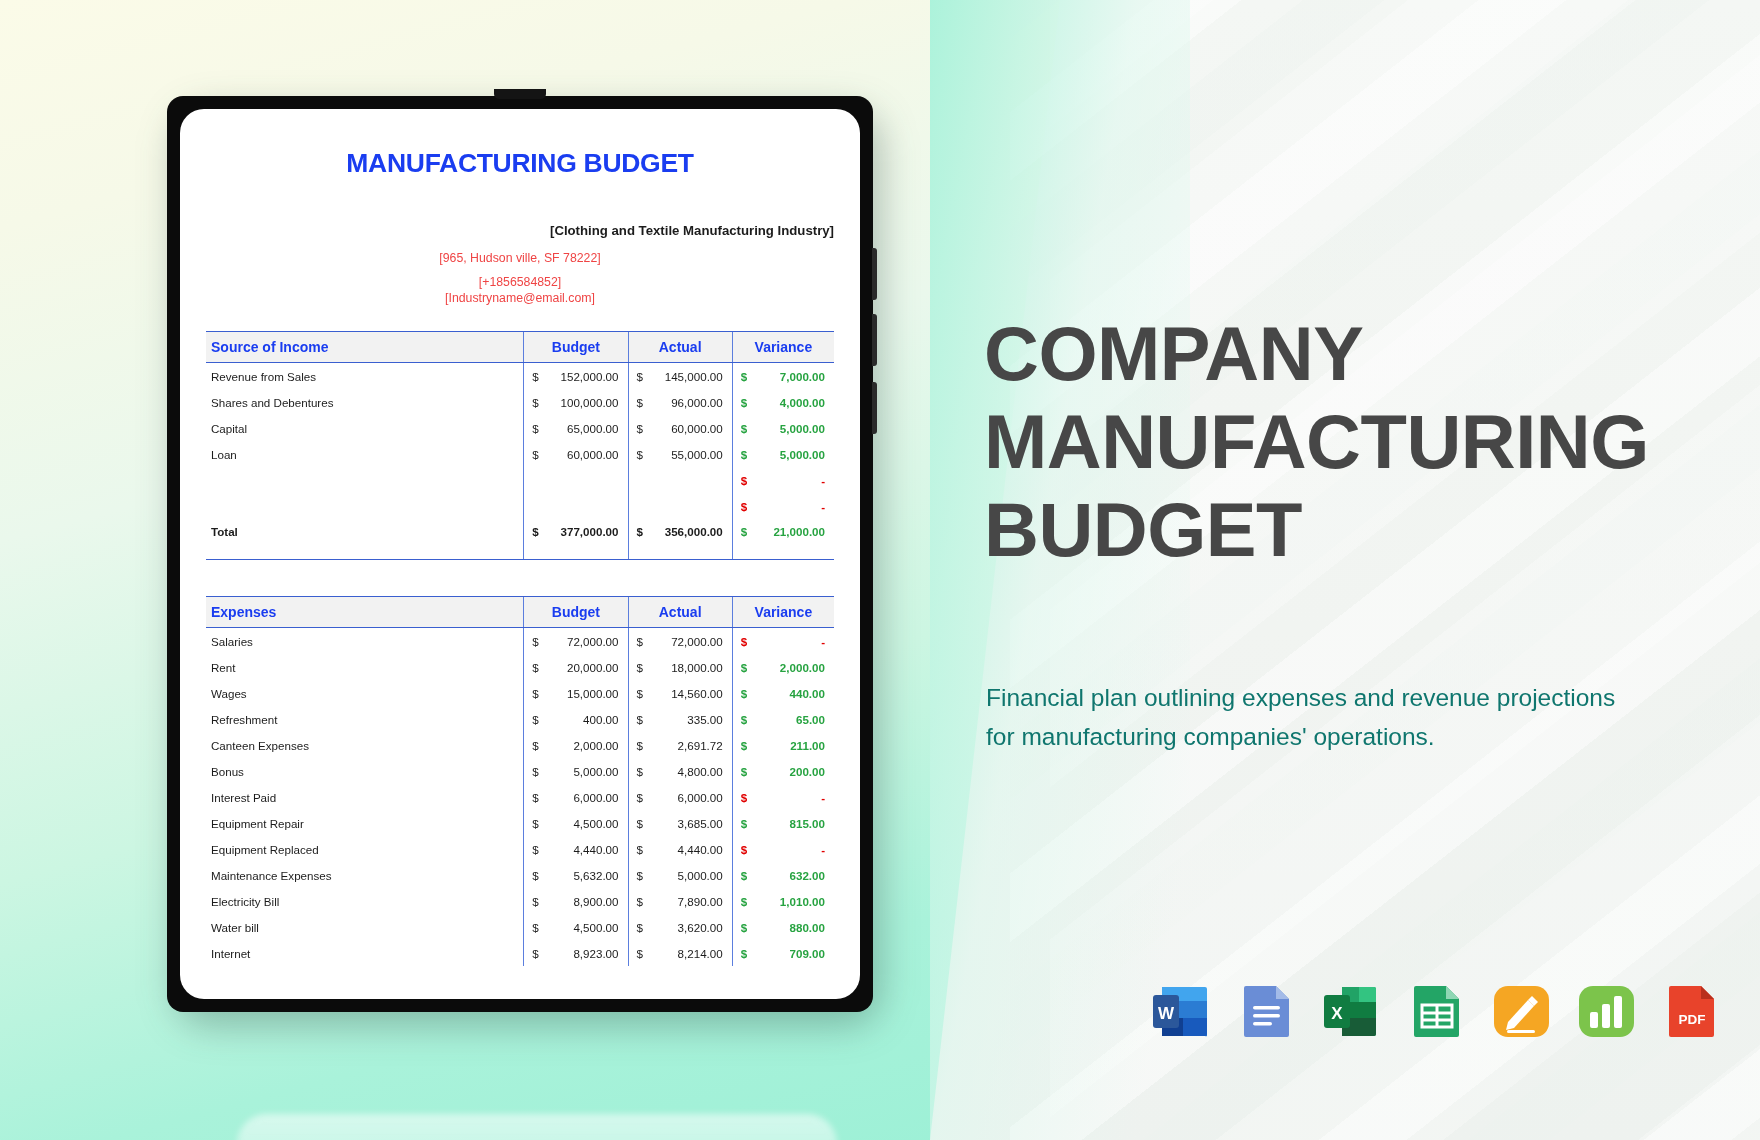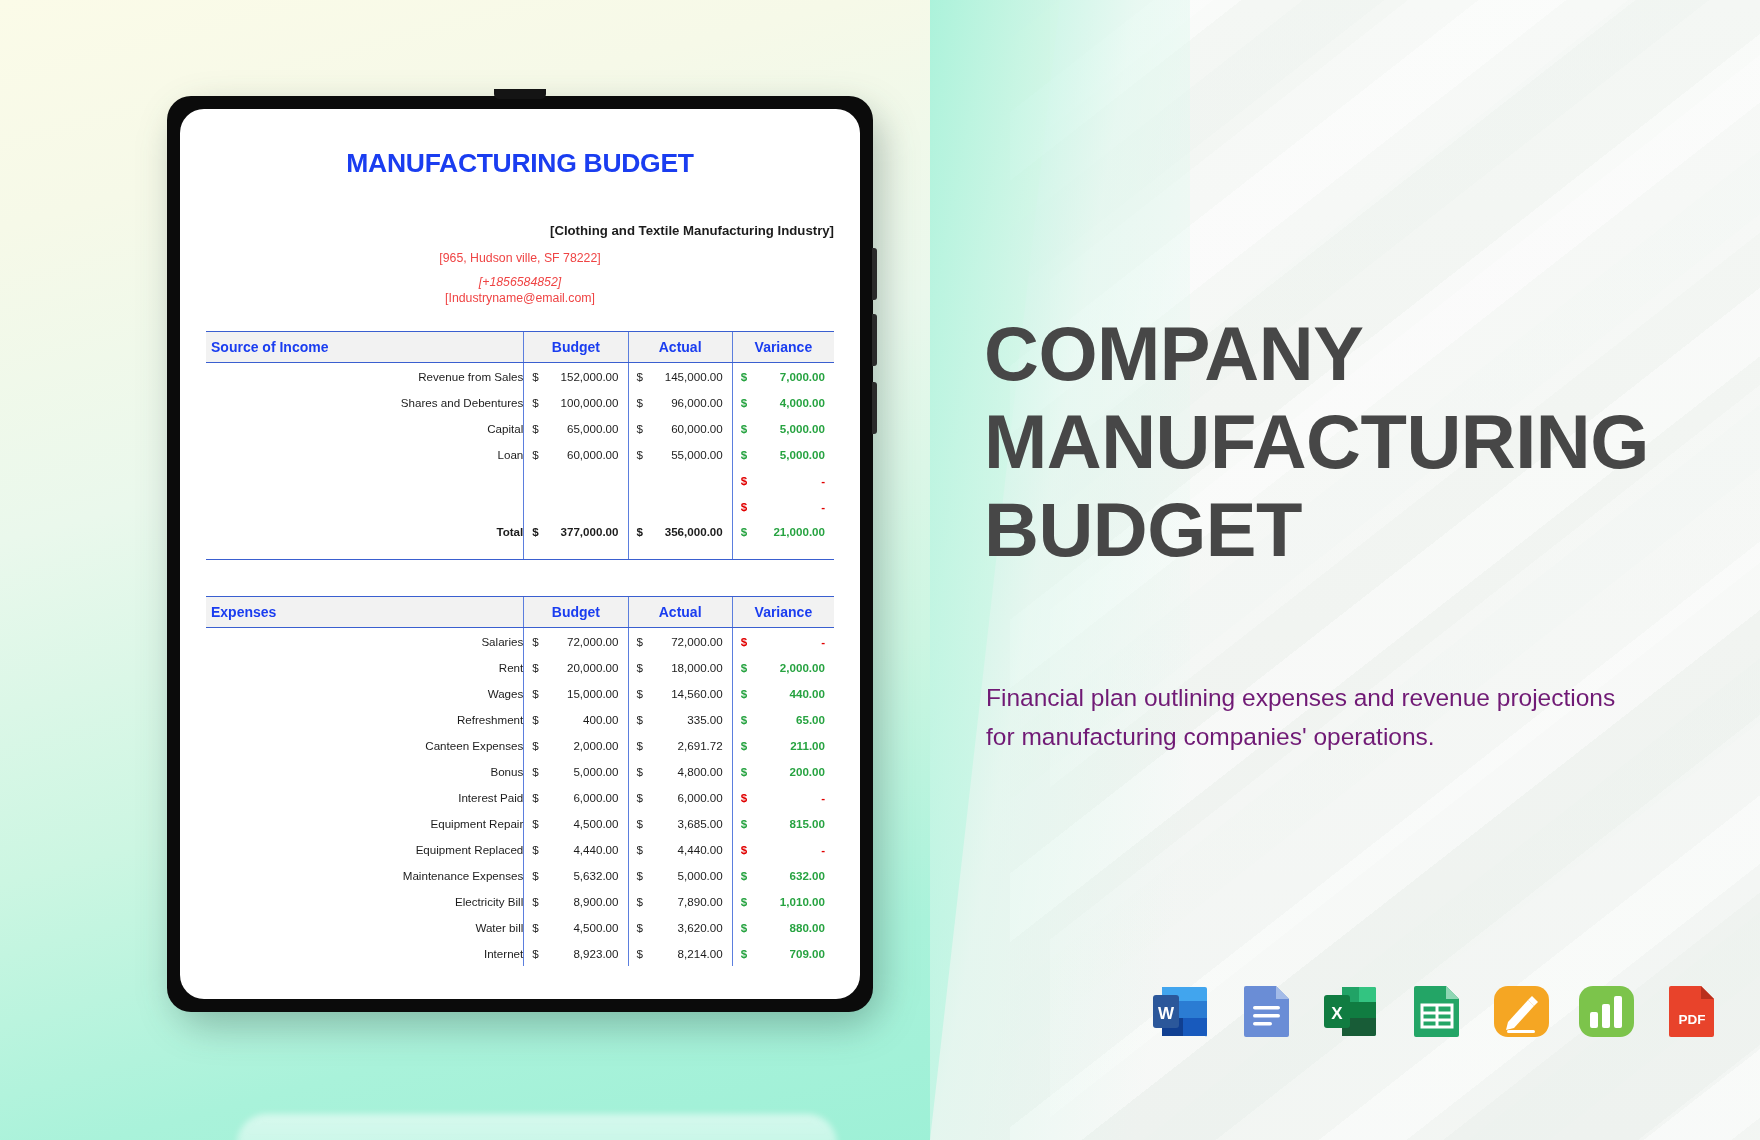--- a/index.html
+++ b/index.html
@@ -101,21 +101,21 @@
     background: rgba(30,60,50,0.30);
     filter: blur(18px);
   }
 
   .tablet-body {
     position: absolute;
     left: 0; top: 0;
     width: 706px;
     height: 916px;
     background: #0b0b0b;
-    border-radius: 24px;
+    border-radius: 16px;
     overflow: visible;
   }
 
   .tablet-notch {
     position: absolute;
     left: 50%;
     transform: translateX(-50%);
     top: -7px;
     width: 52px;
     height: 10px;
@@ -177,21 +177,21 @@
     color: #1c1c1c;
     margin-top: 44px;
   }
 
   .doc-line {
     text-align: center;
     font-size: 12.3px;
     color: #ef4444;
     margin-top: 13px;
   }
-  .doc-line.tight { margin-top: 10px; font-style: italic; }
+  .doc-line.tight { margin-top: 10px; }
   .doc-line.tight2 { margin-top: 2px; }
 
   
   .btable {
     width: 100%;
     border-collapse: collapse;
     table-layout: fixed;
     font-size: 11.6px;
   }
 
@@ -225,21 +225,21 @@
 
   .btable tbody td {
     padding: 6.5px 0;
     font-size: 11.6px;
     color: #1c1c1c;
     height: 25px;
   }
 
   .btable tbody td.name {
     padding-left: 5px;
-    text-align: right;
+    text-align: left;
     white-space: nowrap;
   }
 
   .cellmoney {
     display: flex;
     justify-content: space-between;
     align-items: baseline;
     padding: 0 9px 0 8px;
   }
   .cellmoney .sym { font-weight: normal; }
@@ -291,21 +291,21 @@
     letter-spacing: 0.5px;
   }
 
   .subtext {
     position: absolute;
     left: 2px;
     top: 678px;
     width: 640px;
     font-size: 24.5px;
     line-height: 39px;
-    color: #701a75;
+    color: #0f766e;
     font-weight: normal;
   }
 
   
   .icon-row {
     position: absolute;
     left: 1148px;
     top: 978px;
     display: flex;
     gap: 18px;

